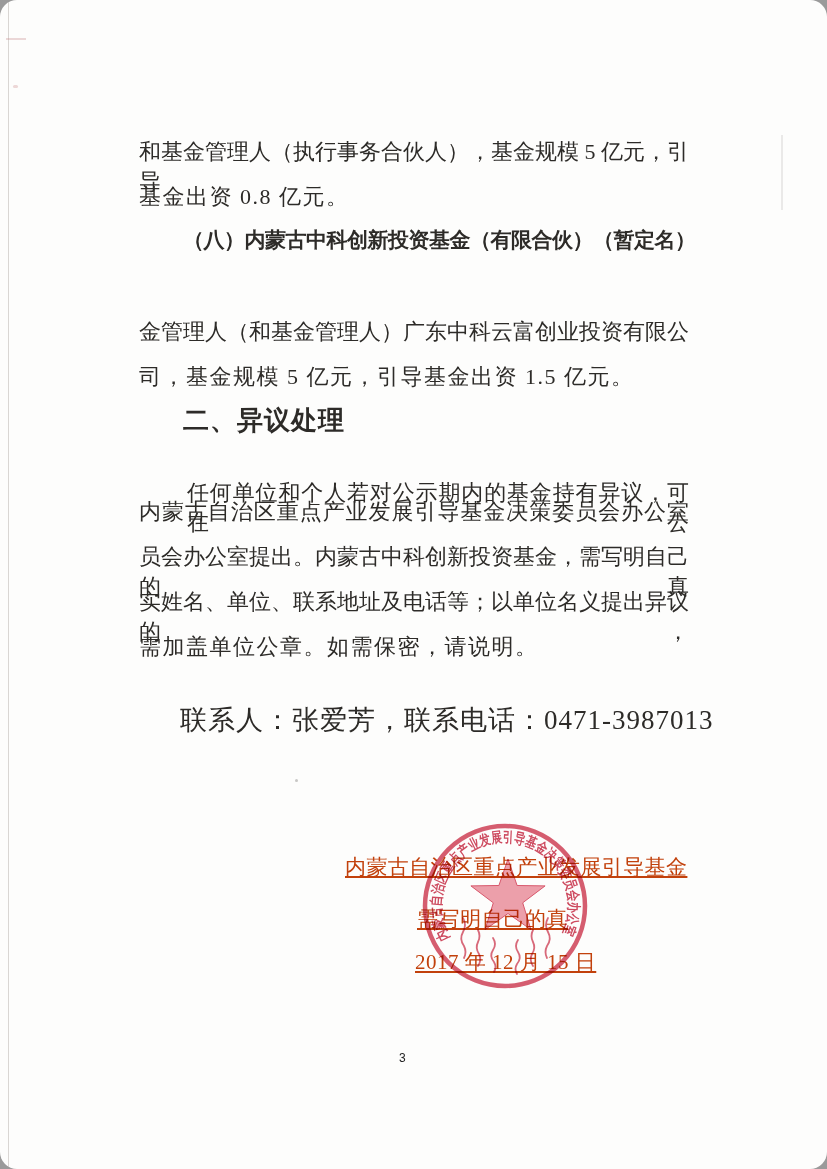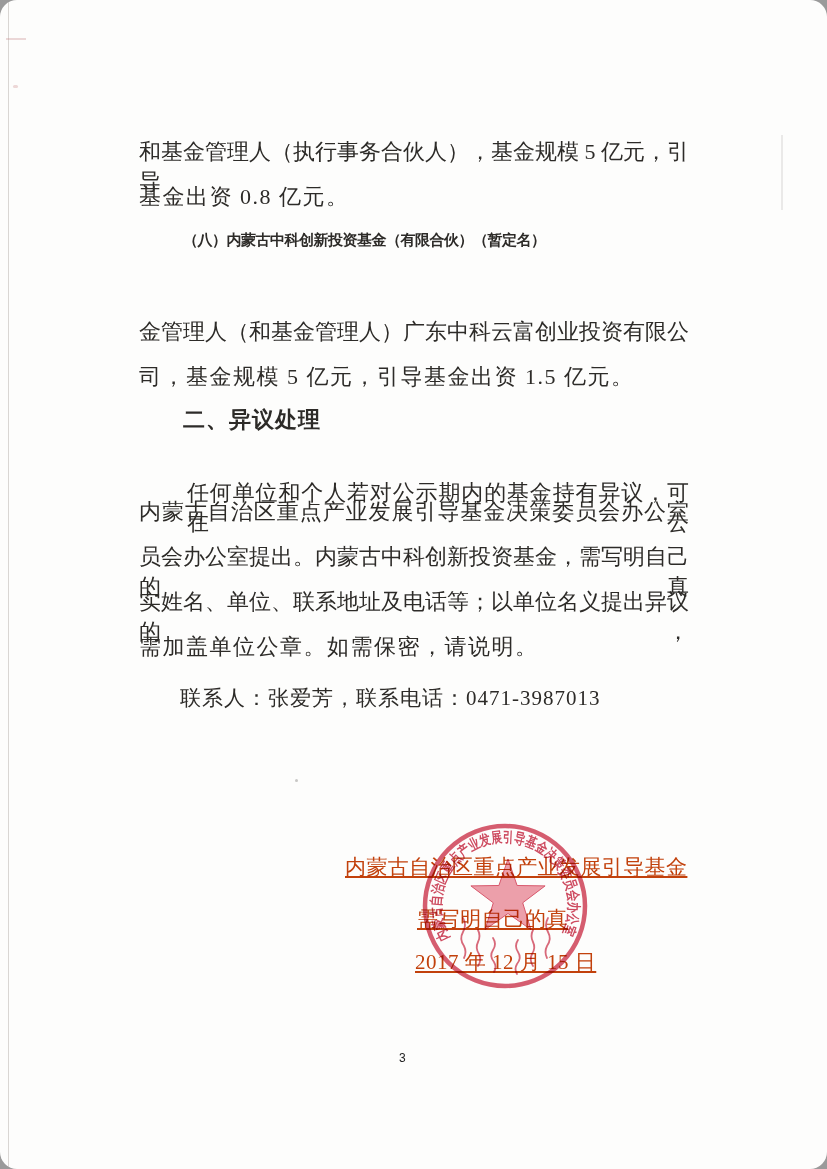--- a/index.html
+++ b/index.html
@@ -23,23 +23,23 @@
   .just{
     white-space:normal;
     text-align:justify;
     text-align-last:justify;
     letter-spacing:0;
   }
   .m{left:139px;}            
   .ind{left:187px;}          
   .w-m{width:550px;}         
   .w-ind{width:502px;}       
-  .h-kai{left:183px;font-weight:bold;font-size:15px;letter-spacing:-0.5px;}
-  .h-hei{left:183px;font-weight:bold;font-family:"Liberation Sans","DejaVu Sans",sans-serif;font-size:22px;letter-spacing:1px;}
-  .contact{position:absolute;left:180px;top:684px;font-size:21px;letter-spacing:1px;white-space:nowrap;}
+  .h-kai{left:183px;font-weight:bold;font-size:21px;letter-spacing:-0.5px;}
+  .h-hei{left:183px;font-weight:bold;font-family:"Liberation Sans","DejaVu Sans",sans-serif;font-size:26px;letter-spacing:1px;}
+  .contact{position:absolute;left:180px;top:702px;font-size:27px;letter-spacing:1px;white-space:nowrap;}
   .sig{position:absolute;font-size:21px;white-space:nowrap;color:#c2410c;text-decoration:underline;}
   .sig1{left:345px;top:853px;letter-spacing:0.4px;}
   .sig2{left:417px;top:905px;letter-spacing:0.6px;}
   .sigdate{left:415px;top:948px;letter-spacing:0.5px;}
   .pageno{position:absolute;left:399px;top:1051px;font-size:12px;color:#222;font-family:"Liberation Sans","DejaVu Sans",sans-serif;}
   .seal{
     position:absolute;left:415px;top:818px;width:180px;height:180px;
     mix-blend-mode:multiply;opacity:0.93;pointer-events:none;
   }
   

